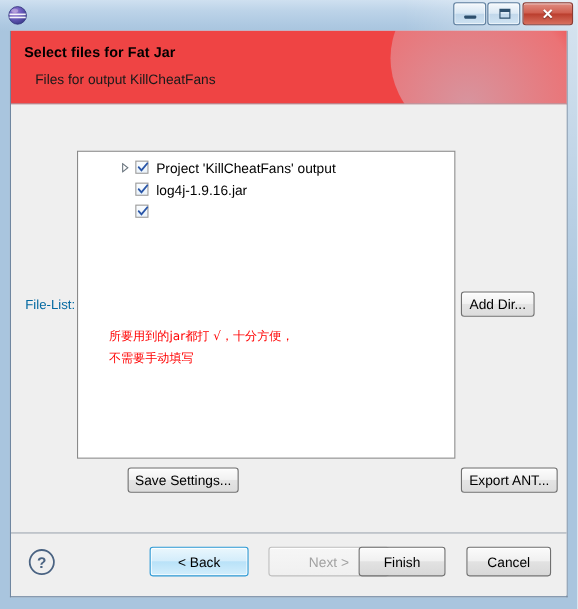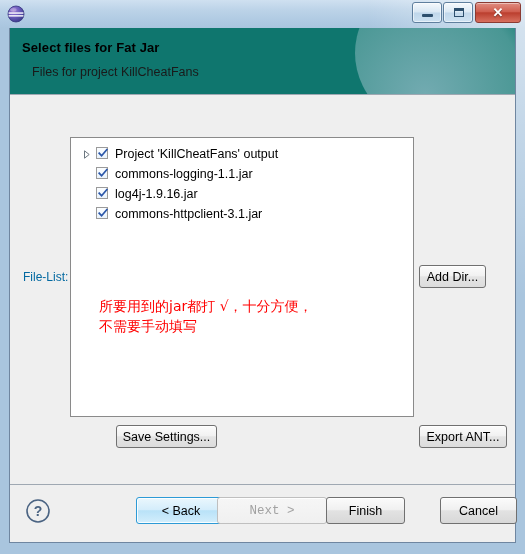--- a/index.html
+++ b/index.html
@@ -132,21 +132,21 @@
     border-top: none;
     box-sizing: border-box;
   }
 
   
   #header {
     position: absolute;
     left: 0; top: 0;
     width: 505px;
     height: 67px;
-    background: #0f766e;
+    background: #ef4444;
     border-bottom: 1px solid #9fa8b2;
     box-sizing: border-box;
     overflow: hidden;
   }
   #header::after {
     content: "";
     position: absolute;
     right: -40px; top: -60px;
     width: 200px; height: 170px;
     border-radius: 50%;
@@ -185,20 +185,21 @@
 
   #listbox {
     position: absolute;
     left: 60px; top: 42px;
     width: 344px;
     height: 280px;
     background: #ffffff;
     border: 1px solid #8a8a8a;
     box-sizing: border-box;
     overflow: hidden;
+    padding-left: 27px;
   }
 
   .list-row {
     position: relative;
     height: 20px;
     line-height: 20px;
     padding-left: 12px;
     white-space: nowrap;
   }
   .list-row:first-child { margin-top: 5px; }
@@ -229,21 +230,21 @@
     font-size: 12.5px;
     color: #000000;
     vertical-align: middle;
   }
 
   
   #annotation {
     position: absolute;
     left: 28px;
     top: 158px;
-    font-size: 14px;
+    font-size: 11px;
     line-height: 20px;
     color: #ff0000;
     font-family: "DejaVu Sans", "Liberation Sans", sans-serif;
     white-space: pre-line;
   }
 
   
   .btn {
     position: absolute;
     border: 1px solid #707070;
@@ -304,31 +305,30 @@
     box-shadow: inset 0 1px 0 rgba(255,255,255,0.9);
   }
   #btn-back {
     left: 126px; width: 90px;
     border: 1px solid #2c9ad6;
     border-radius: 3px;
     background: linear-gradient(to bottom, #eaf7fd 0%, #d4edfb 47%, #b9e2f8 51%, #d3eefc 100%);
     box-shadow: inset 0 0 0 1px rgba(255,255,255,0.85);
   }
   #btn-next {
-    left: 207px; width: 110px;
+    left: 234px; width: 110px;
     border: 1px solid #bfbfbf;
     background: linear-gradient(to bottom, #f6f6f6 0%, #f0f0f0 100%);
     color: #a2a2a2;
-    font-family: Liberation Mono, monospace;
   }
   #btn-finish {
     left: 316px; width: 79px;
   }
   #btn-cancel {
-    left: 430px; width: 77px;
+    left: 414px; width: 77px;
   }
 </style>
 </head>
 <body>
 
 <div id="window">
 
   <div class="frame-glass"></div>
 
   <div id="titlebar">
@@ -361,43 +361,40 @@
       <div class="winbtn close">
         <span class="glyph-close">✕</span>
       </div>
     </div>
   </div>
 
   <div id="client">
 
     <div id="header">
       <div id="header-title">Select files for Fat Jar</div>
-      <div id="header-subtitle">Files for project KillCheatFans</div>
+      <div id="header-subtitle">Files for output KillCheatFans</div>
     </div>
 
     <div id="body">
 
       <div id="file-list-label">File-List:</div>
 
       <div id="listbox">
         <div id="list-rows">
             <div class="list-row"><span class="expander"><svg width="8" height="9" viewBox="0 0 8 9">
                   <path d="M1.5 0.8 L6.2 4.5 L1.5 8.2 Z" fill="none" stroke="#6c7780" stroke-width="1"></path>
                 </svg></span><span class="cbox"><svg width="10" height="10" viewBox="0 0 10 10">
                   <path d="M1.2 5.2 L3.6 7.8 L8.8 1.6" fill="none" stroke="#2a56a8" stroke-width="1.7" stroke-linecap="square"></path>
                 </svg></span><span class="row-label">Project 'KillCheatFans' output</span></div>
             <div class="list-row"><span class="expander"></span><span class="cbox"><svg width="10" height="10" viewBox="0 0 10 10">
                   <path d="M1.2 5.2 L3.6 7.8 L8.8 1.6" fill="none" stroke="#2a56a8" stroke-width="1.7" stroke-linecap="square"></path>
-                </svg></span><span class="row-label">commons-logging-1.1.jar</span></div>
-            <div class="list-row"><span class="expander"></span><span class="cbox"><svg width="10" height="10" viewBox="0 0 10 10">
-                  <path d="M1.2 5.2 L3.6 7.8 L8.8 1.6" fill="none" stroke="#2a56a8" stroke-width="1.7" stroke-linecap="square"></path>
                 </svg></span><span class="row-label">log4j-1.9.16.jar</span></div>
             <div class="list-row"><span class="expander"></span><span class="cbox"><svg width="10" height="10" viewBox="0 0 10 10">
                   <path d="M1.2 5.2 L3.6 7.8 L8.8 1.6" fill="none" stroke="#2a56a8" stroke-width="1.7" stroke-linecap="square"></path>
-                </svg></span><span class="row-label">commons-httpclient-3.1.jar</span></div>
+                </svg></span></div>
           </div>
         <div id="annotation">所要用到的jar都打 √，十分方便，
 不需要手动填写</div>
       </div>
 
       <button class="btn" id="btn-adddir">Add Dir...</button>
       <button class="btn" id="btn-savesettings">Save Settings...</button>
       <button class="btn" id="btn-exportant">Export ANT...</button>
     </div>
 

